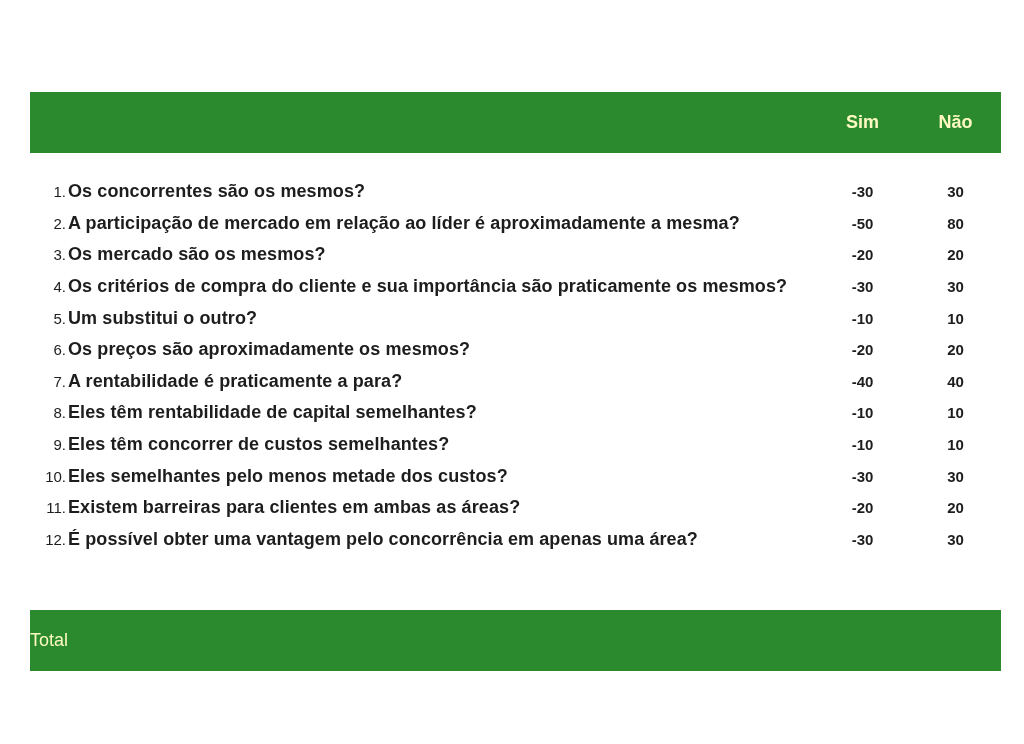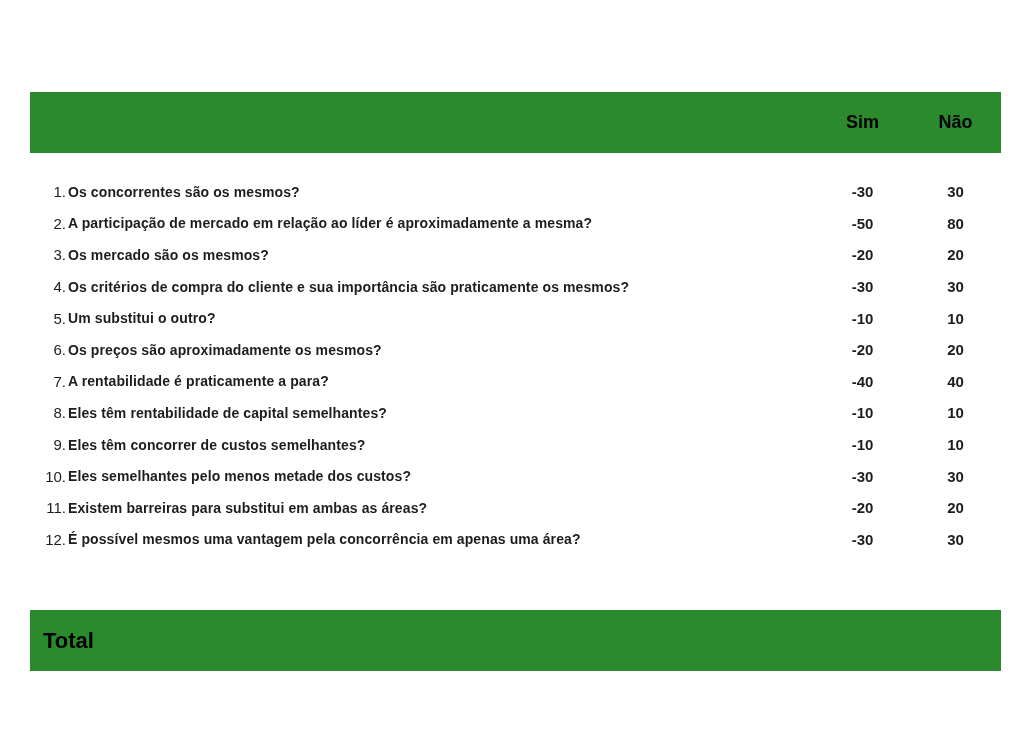--- a/index.html
+++ b/index.html
@@ -11,27 +11,27 @@
     font-family: "Liberation Sans", sans-serif;
     color: #1d1d1d;
     overflow: hidden;
   }
   .bar {
     position: absolute;
     left: 30px;
     width: 971px;
     height: 61px;
     background: #2a8a2d;
-    color: #000000;
+    color: #fef9c3;
     display: flex;
     align-items: center;
     box-sizing: border-box;
   }
   .header-bar { top: 92px; font-size: 18px; font-weight: 700; }
-  .total-bar  { top: 610px; font-size: 22px; font-weight: 700; padding-left: 13px; }
+  .total-bar  { top: 610px; font-size: 18px; font-weight: 400; }
   .spacer { flex: 1; }
   .col-sim { width: 95px; text-align: center; }
   .col-nao { width: 91px; text-align: center; }
   .rows {
     position: absolute;
     left: 30px;
     top: 176px;
     width: 971px;
   }
   .row {
@@ -43,21 +43,21 @@
     width: 38px;
     text-align: right;
     font-size: 15px;
     font-weight: 400;
     padding-right: 2px;
     box-sizing: border-box;
     flex-shrink: 0;
   }
   .q {
     flex: 1;
-    font-size: 14px;
+    font-size: 18px;
     font-weight: 700;
     letter-spacing: 0.1px;
     white-space: nowrap;
     overflow: hidden;
   }
   .val {
     font-size: 15px;
     font-weight: 700;
     text-align: center;
     flex-shrink: 0;
@@ -132,27 +132,27 @@
       <span class="val val-nao">10</span>
     </div>
     <div class="row">
       <span class="num">10.</span>
       <span class="q">Eles semelhantes pelo menos metade dos custos?</span>
       <span class="val val-sim">-30</span>
       <span class="val val-nao">30</span>
     </div>
     <div class="row">
       <span class="num">11.</span>
-      <span class="q">Existem barreiras para substitui em ambas as áreas?</span>
+      <span class="q">Existem barreiras para clientes em ambas as áreas?</span>
       <span class="val val-sim">-20</span>
       <span class="val val-nao">20</span>
     </div>
     <div class="row">
       <span class="num">12.</span>
-      <span class="q">É possível mesmos uma vantagem pela concorrência em apenas uma área?</span>
+      <span class="q">É possível obter uma vantagem pelo concorrência em apenas uma área?</span>
       <span class="val val-sim">-30</span>
       <span class="val val-nao">30</span>
     </div>
   </main>
 
   <footer class="bar total-bar">
     <span>Total</span>
   </footer>
 
 </div>

